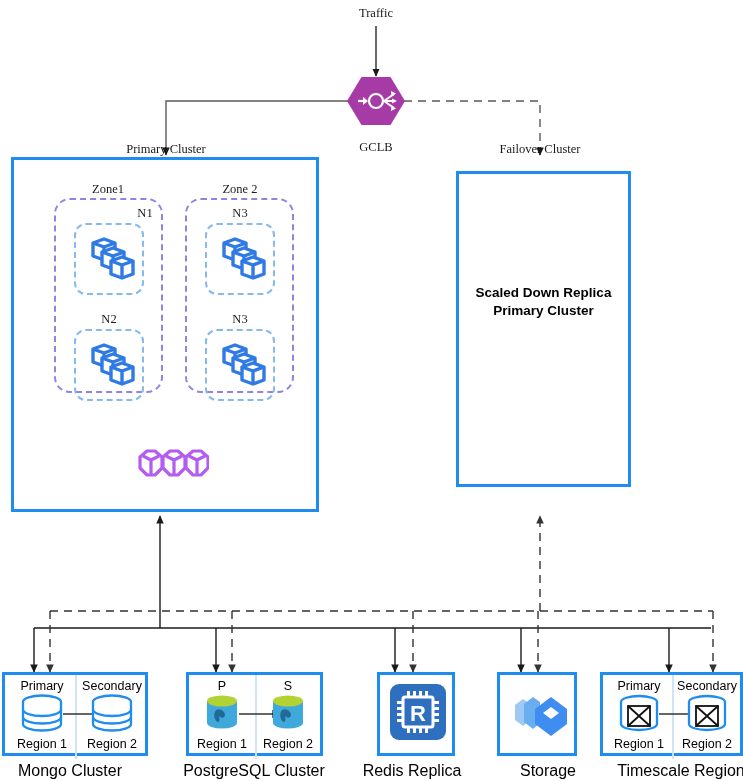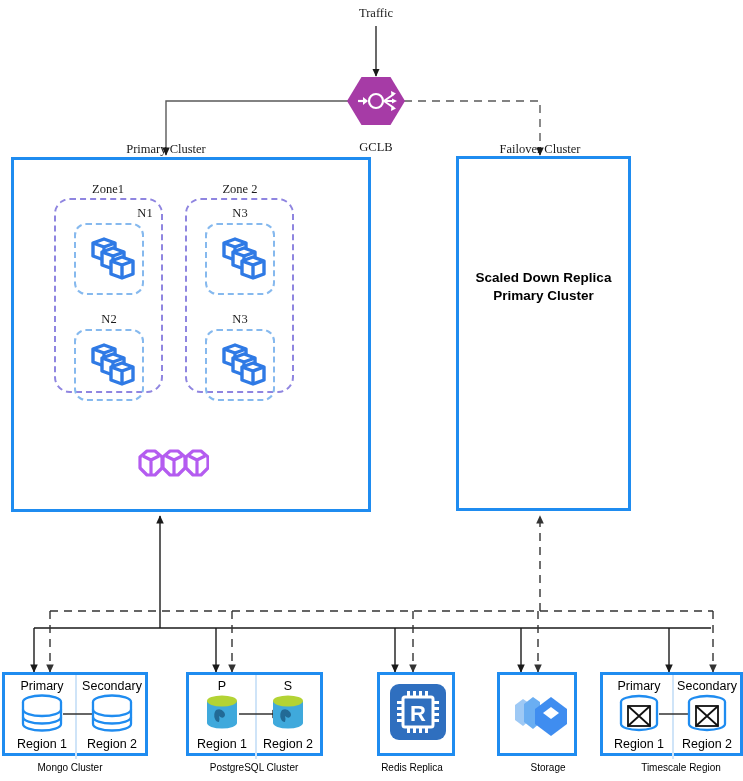--- a/index.html
+++ b/index.html
@@ -11,21 +11,21 @@
   .lbl{position:absolute;font-size:12.5px;line-height:14px;color:#1a1a1a;white-space:nowrap;}
   .ctr{transform:translateX(-50%);text-align:left;font-family:Liberation Serif, serif;}
   .box-blue{position:absolute;border:3px solid #1f8cf0;background:#fff;box-sizing:border-box;}
   .zone{position:absolute;border:2px dashed #8f85e0;border-radius:16px;box-sizing:border-box;background:transparent;}
   .nodebox{position:absolute;border:2px dashed #86b9ee;border-radius:12px;box-sizing:border-box;background:transparent;}
   .replica-text{position:absolute;width:100%;text-align:center;font-weight:bold;
                 font-size:13.5px;line-height:18px;color:#000;}
   .dbcell-label{position:absolute;font-size:12.5px;white-space:nowrap;transform:translateX(-50%);}
   .divider{position:absolute;width:2px;background:#cfe4f8;}
   .icon{position:absolute;}
-  .footlabel{position:absolute;font-size:10px;white-space:nowrap;transform:translateX(-50%);}
+  .footlabel{position:absolute;font-size:16px;white-space:nowrap;transform:translateX(-50%);}
 </style>
 </head>
 <body>
 
 <div id="stage">
 
   <svg class="layer">
     <defs>
       <marker id="arrSolid" viewBox="0 0 10 10" refX="9" refY="5" markerWidth="6" markerHeight="6" orient="auto-start-reverse">
         <path d="M0,0.5 L10,5 L0,9.5 z" fill="#1a1a1a"></path>
@@ -72,21 +72,21 @@
       <path d="M37,25 L48,25" stroke="#fff" stroke-width="2"></path>
       <path d="M37,25 L47,32" stroke="#fff" stroke-width="2"></path>
       <path d="M44,15 L49,17.5 L44.5,20.5 z" fill="#fff"></path>
       <path d="M45,22.5 L50,25 L45,27.5 z" fill="#fff"></path>
       <path d="M44.5,29.5 L49,32.5 L44,35 z" fill="#fff"></path>
     </svg>
   </div>
   <div class="lbl ctr" style="left:376px;top:140px;">GCLB</div>
 
   <div class="lbl ctr" style="left:166px;top:142px;">Primary Cluster</div>
-  <div class="box-blue" style="left:11px;top:157px;width:360px;height:355px;">
+  <div class="box-blue" style="left:11px;top:157px;width:308px;height:355px;">
 
     <div class="lbl ctr" style="left:94px;top:22px;">Zone1</div>
     <div class="zone" style="left:40px;top:38px;width:109px;height:195px;"></div>
 
     <div class="lbl ctr" style="left:95px;top:46px;margin-left:36px;">N1</div>
     <div class="nodebox" style="left:60px;top:63px;width:70px;height:72px;">
       <svg class="icon" style="left:10px;top:12px;" width="52" height="48" viewBox="0 0 52 48">
         <g fill="#ffffff" stroke="#2f7ae5" stroke-width="3.4" stroke-linejoin="round">
           <path d="M7,6 L18,2 L29,6 L29,19 L18,23 L7,19 z"></path>
           <path d="M7,6 L18,10 L29,6 M18,10 L18,23"></path>
@@ -165,21 +165,21 @@
         <path d="M10,8 L18,12 L26,8 M18,12 L18,26"></path>
         <polygon points="30,9 37,3 45,3 52,9 52,20 45,27 37,27 30,20"></polygon>
         <path d="M33,8 L41,12 L49,8 M41,12 L41,26"></path>
         <polygon points="53,9 60,3 68,3 75,9 75,20 68,27 60,27 53,20"></polygon>
         <path d="M56,8 L64,12 L72,8 M64,12 L64,26"></path>
       </g>
     </svg>
   </div>
 
   <div class="lbl ctr" style="left:540px;top:142px;">Failover Cluster</div>
-  <div class="box-blue" style="left:456px;top:156px;width:175px;height:355px;">
+  <div class="box-blue" style="left:456px;top:171px;width:175px;height:316px;">
     <div class="replica-text" style="top:110px;">
       <div>Scaled Down Replica</div>
       <div>Primary Cluster</div>
     </div>
   </div>
 
   <div class="box-blue" style="left:2px;top:672px;width:146px;height:84px;">
     <div class="divider" style="left:70px;top:0;height:84px;"></div>
     <div class="dbcell-label" style="left:37px;top:4px;">Primary</div>
     <div class="dbcell-label" style="left:107px;top:4px;">Secondary</div>

